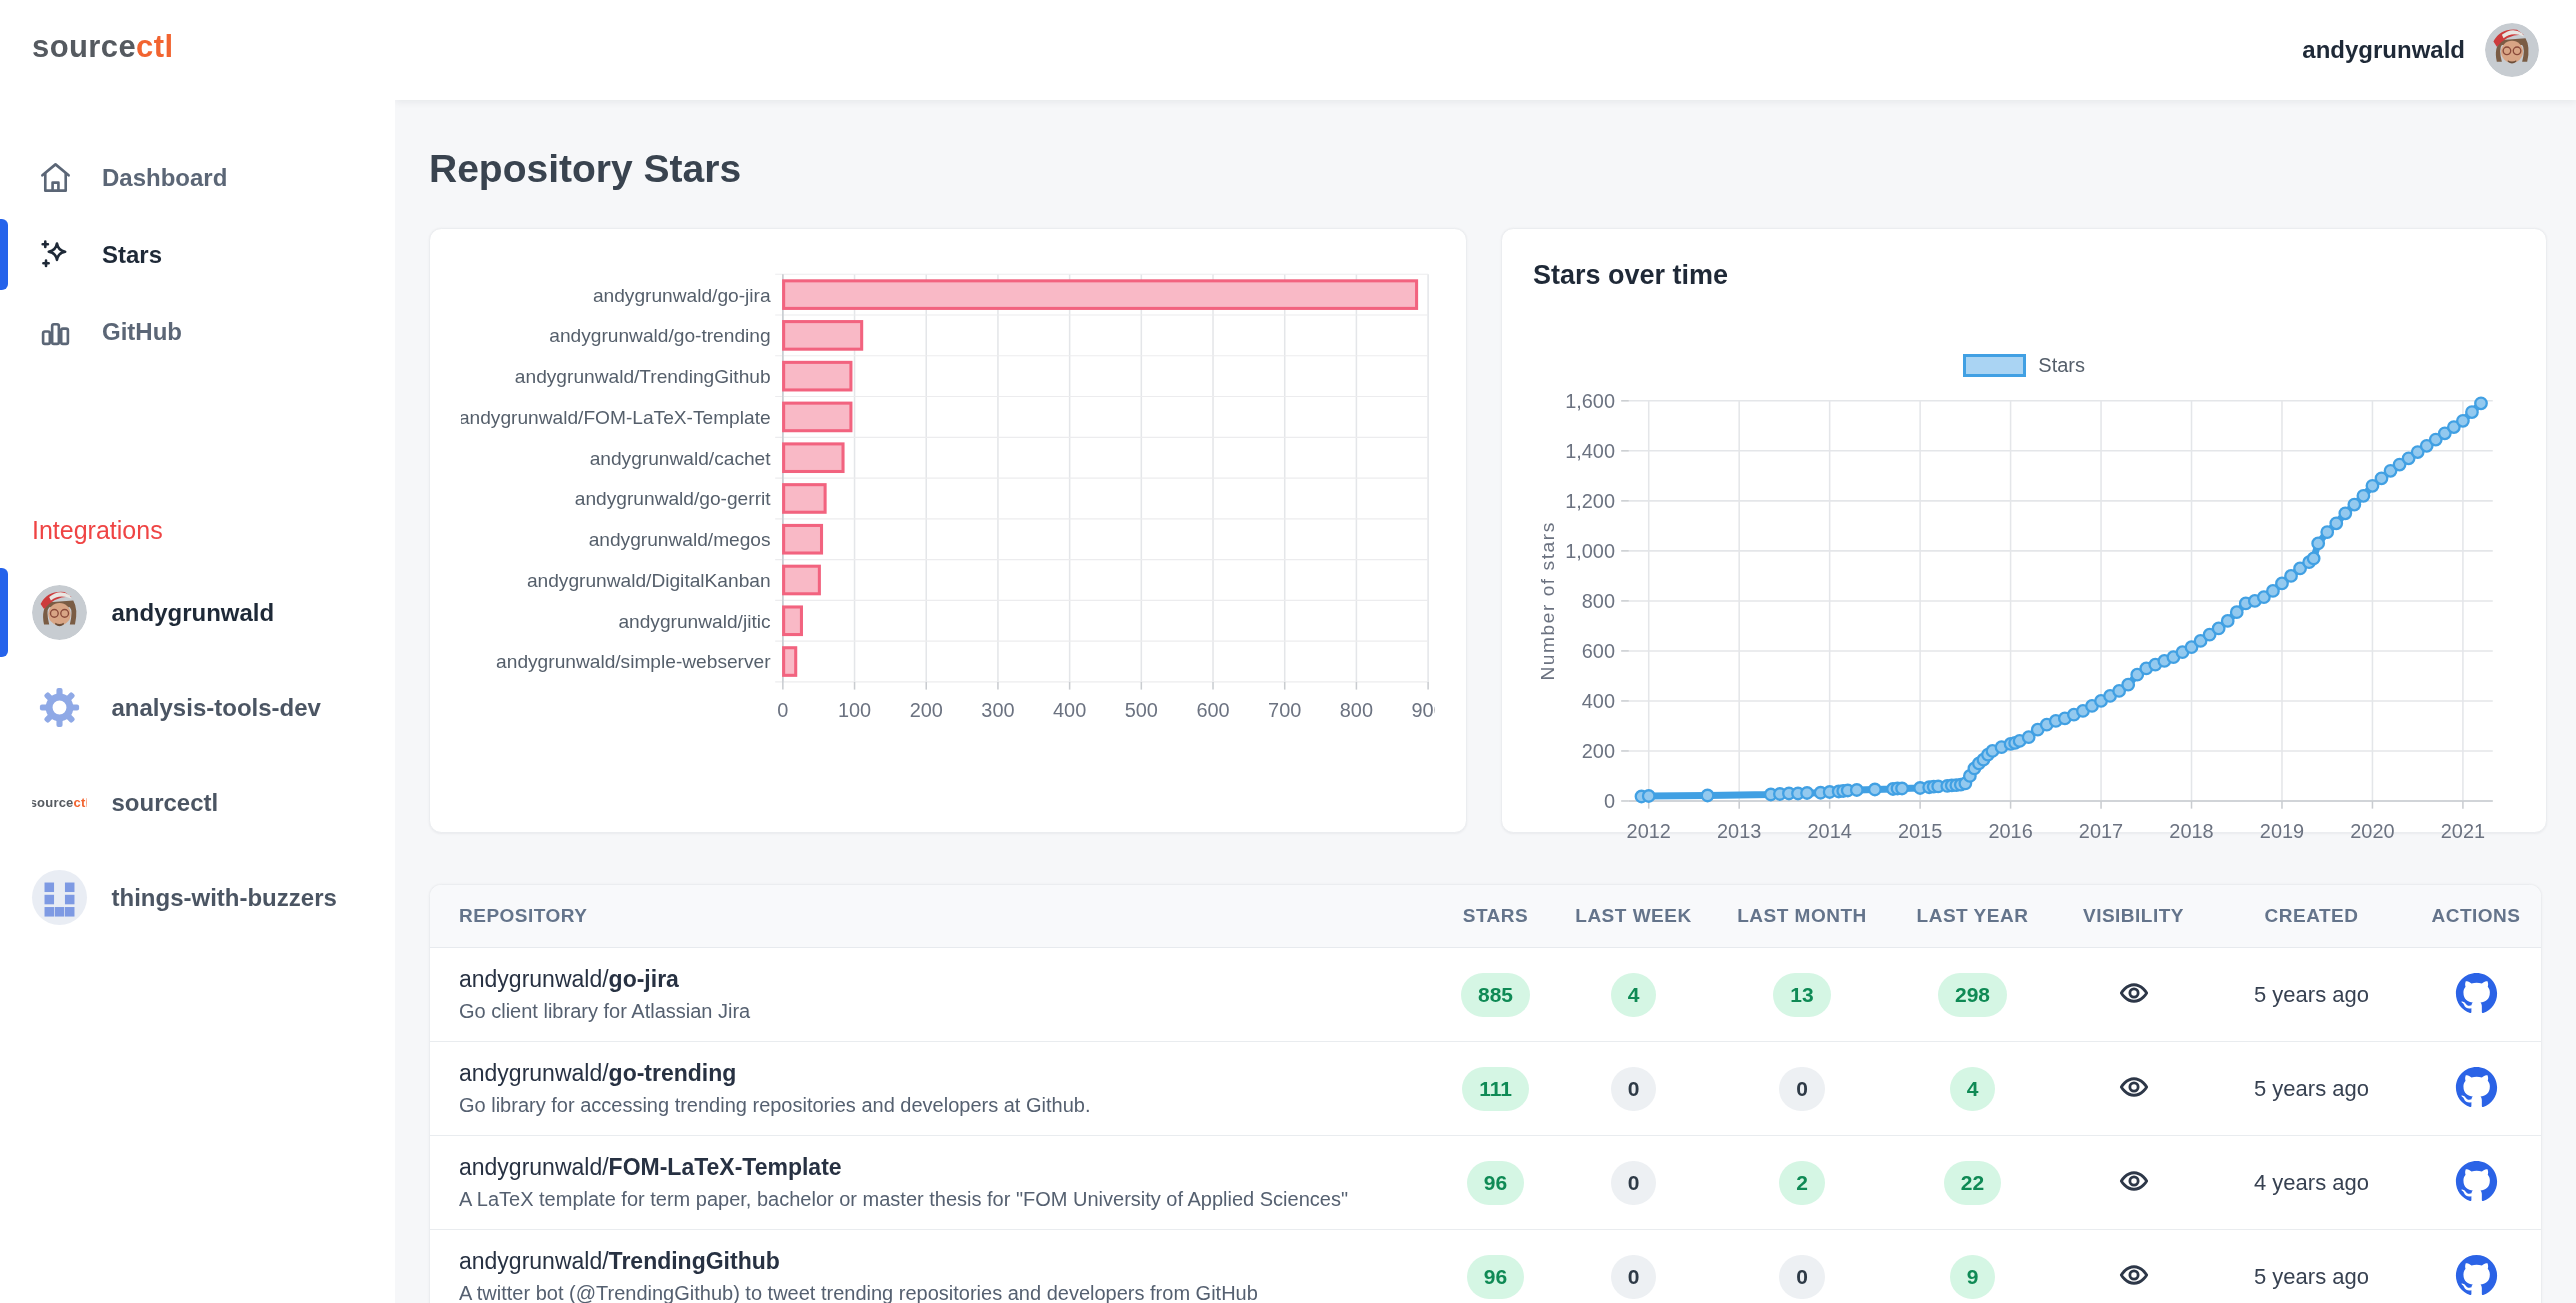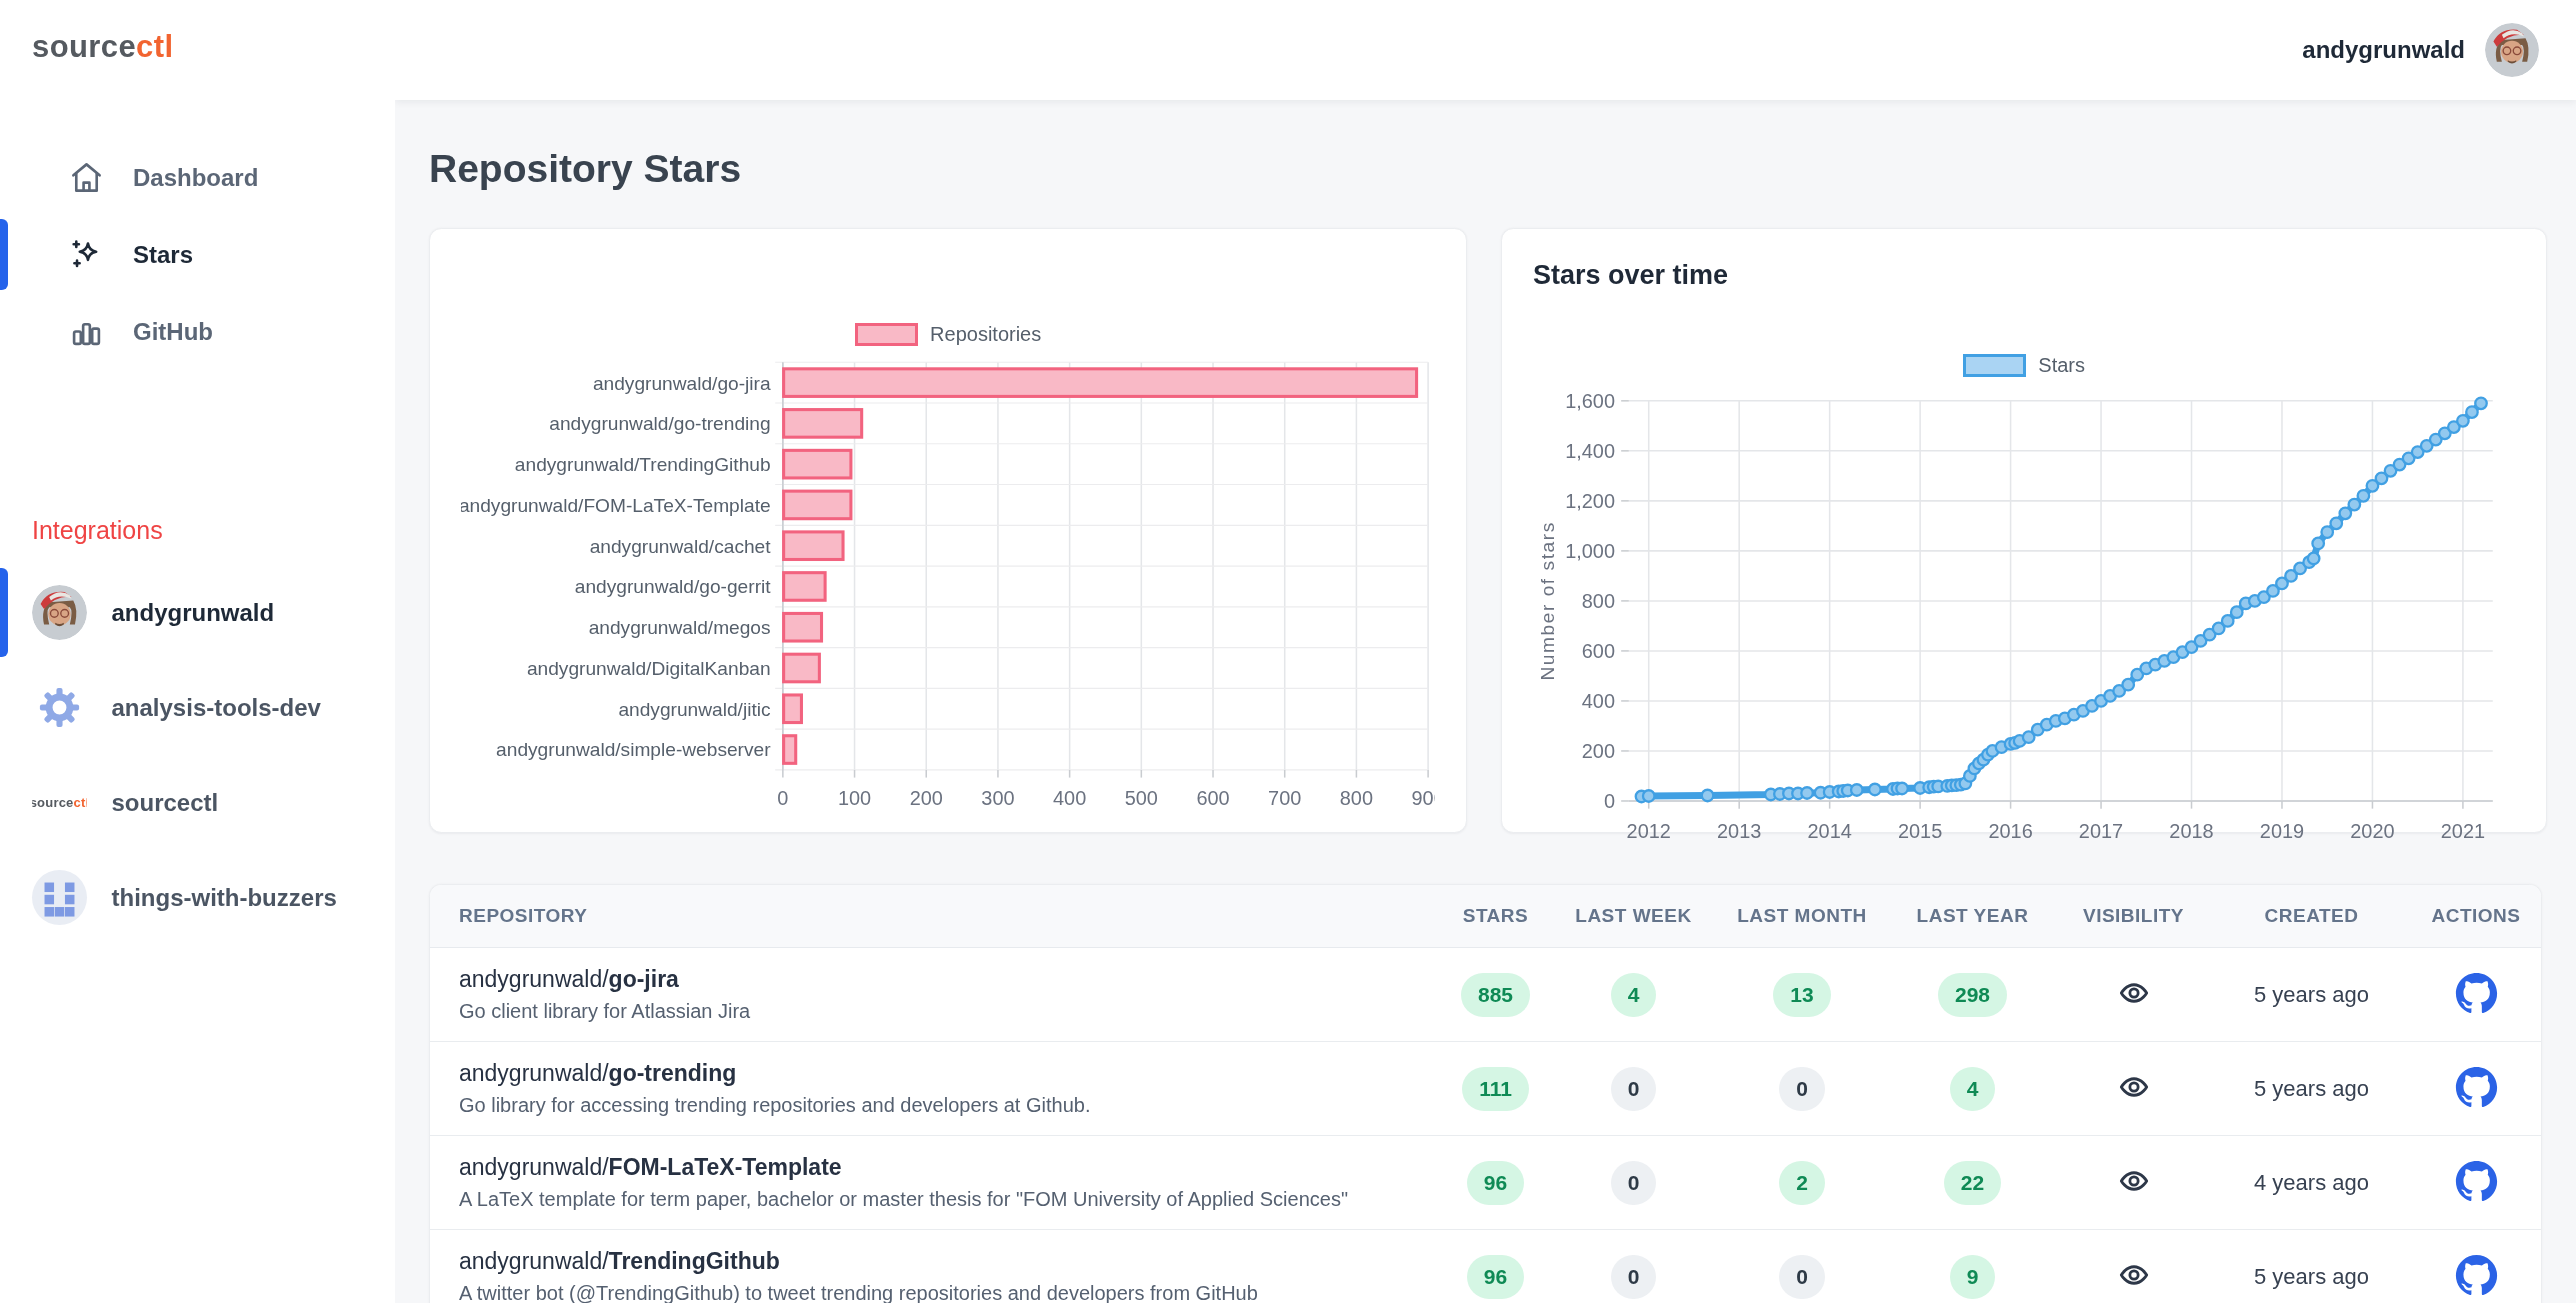--- a/index.html
+++ b/index.html
@@ -6,21 +6,21 @@
   html,body { width:2576px; height:1303px; overflow:hidden;
     font-family:"Liberation Sans", sans-serif; background:#f6f7f9; color:#1e2937; }
   .app { display:flex; width:100%; height:100%; }
 
   
   .sidebar { width:395px; background:#ffffff; flex:0 0 395px; padding-top:29px; position:relative; z-index:3; }
   .logo { font-size:31px; font-weight:bold; padding-left:32px; letter-spacing:0.4px; }
   .logo .p1 { color:#555a60; }
   .logo .p2 { color:#f26430; }
   .nav { margin-top:74px; }
-  .nav-item { position:relative; display:flex; align-items:center; height:77px; padding-left:68px;
+  .nav-item { position:relative; display:flex; align-items:center; height:77px; padding-left:37px;
     color:#5b6676; cursor:pointer; }
   .nav-item .ico { width:37px; height:37px; display:flex; align-items:center; justify-content:center; }
   .nav-item .lbl { margin-left:28px; font-size:24px; font-weight:600; }
   .nav-item.active { color:#1e2937; }
   .nav-item.active .lbl { font-weight:700; }
   .abar { position:absolute; left:0; top:3.1px; bottom:3.1px; width:8.4px; background:#2563eb;
     border-radius:0 6.1px 6.1px 0; display:none; }
   .nav-item.active .abar, .intg-item.active .abar { display:block; }
 
   .intg-title { margin:146px 0 20px 32px; font-size:25px; color:#ef4444; }
@@ -201,24 +201,20 @@
 </span>
       </div>
     </header>
 
     <div class="content">
       <h1 class="page-title">Repository Stars</h1>
 
       <div class="cards">
 
         <section class="card chart-card">
-          <div class="legend">
-            <span class="swatch" id="bar-swatch" style="background: rgb(249, 185, 198); border-color: rgb(242, 99, 127);"></span>
-            <span class="ltxt">Repositories</span>
-          </div>
           <svg id="bar-chart" class="chart-svg" width="974" height="460" viewBox="0 0 1271 600">
               <line x1="420" y1="8" x2="420" y2="540" stroke="#e4e6e9" stroke-width="2"></line>
               <line x1="513.5555555555555" y1="8" x2="513.5555555555555" y2="540" stroke="#e4e6e9" stroke-width="2"></line>
               <line x1="607.1111111111111" y1="8" x2="607.1111111111111" y2="540" stroke="#e4e6e9" stroke-width="2"></line>
               <line x1="700.6666666666666" y1="8" x2="700.6666666666666" y2="540" stroke="#e4e6e9" stroke-width="2"></line>
               <line x1="794.2222222222222" y1="8" x2="794.2222222222222" y2="540" stroke="#e4e6e9" stroke-width="2"></line>
               <line x1="887.7777777777778" y1="8" x2="887.7777777777778" y2="540" stroke="#e4e6e9" stroke-width="2"></line>
               <line x1="981.3333333333333" y1="8" x2="981.3333333333333" y2="540" stroke="#e4e6e9" stroke-width="2"></line>
               <line x1="1074.888888888889" y1="8" x2="1074.888888888889" y2="540" stroke="#e4e6e9" stroke-width="2"></line>
               <line x1="1168.4444444444443" y1="8" x2="1168.4444444444443" y2="540" stroke="#e4e6e9" stroke-width="2"></line>

